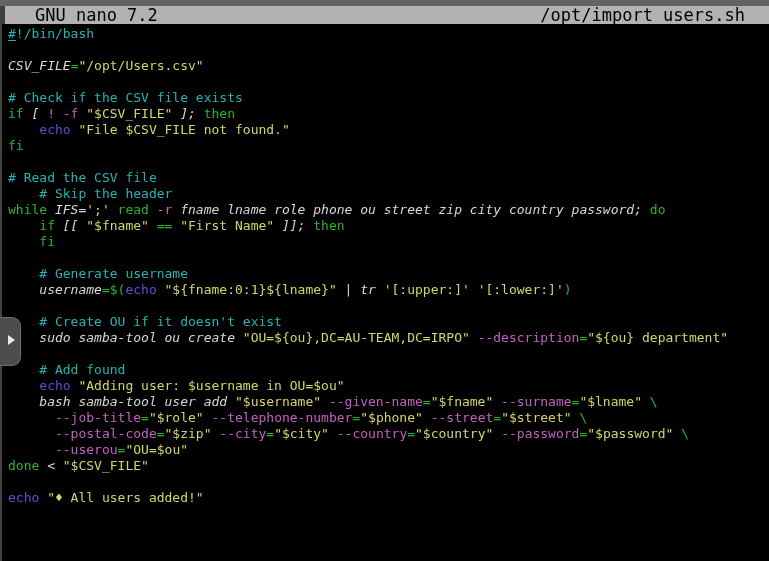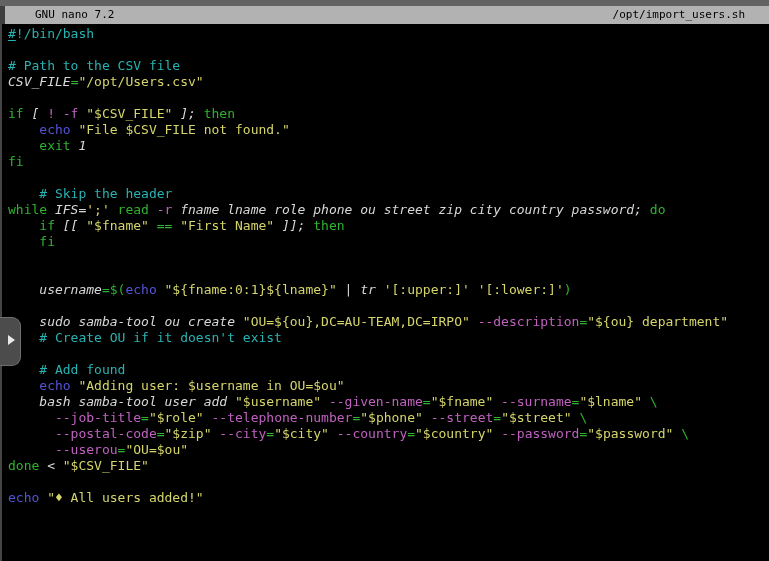--- a/index.html
+++ b/index.html
@@ -4,21 +4,21 @@
 <style>
   html,body{margin:0;padding:0;background:#000;}
   body{
     width:769px;height:561px;overflow:hidden;position:relative;
     font-family:"DejaVu Sans Mono","Liberation Mono",monospace;
   }
   .top-strip{height:6px;width:769px;background:#636363;}
   .titlebar-row{height:18px;width:769px;background:#3f3f3f;display:flex;}
   .titlebar{
     flex:1;margin-left:5px;background:#b2b2b2;color:#000;
-    font-size:11px;line-height:18px;display:flex;justify-content:space-between;
+    font-size:17px;line-height:18px;display:flex;justify-content:space-between;
     white-space:pre;
   }
   .app-title{padding-left:30px;}
   .file-path{padding-right:24px;}
   .left-border{position:absolute;left:0;top:24px;width:2px;height:537px;background:#454545;}
   .editor{
     position:absolute;left:0;top:24px;width:682px;height:537px;
     padding:2px 0 0 8px;box-sizing:border-box;
     font-size:13px;line-height:16px;color:var(--plain);
   }
@@ -51,38 +51,38 @@
     <span class="app-title">GNU nano 7.2</span>
     <span class="file-path">/opt/import_users.sh</span>
   </div>
 </div>
 
 <div class="left-border"></div>
 
 <div class="editor">
     <div class="line"><span class="c cursor">#</span><span class="c">!/bin/bash</span></div>
     <div class="line">&nbsp;</div>
-    <div class="line"><span class="c"># Path to the CSV file</span></div>
     <div class="line"><span class="p">CSV_FILE</span><span class="k">=</span><span class="s">"/opt/Users.csv"</span></div>
     <div class="line">&nbsp;</div>
+    <div class="line"><span class="c"># Check if the CSV file exists</span></div>
     <div class="line"><span class="k">if</span><span class="p"> [ </span><span class="f">!</span><span class="p"> </span><span class="f">-f</span><span class="p"> </span><span class="s">"$CSV_FILE"</span><span class="p"> ]; </span><span class="k">then</span></div>
     <div class="line"><span class="p">    </span><span class="b">echo</span><span class="p"> </span><span class="s">"File $CSV_FILE not found."</span></div>
-    <div class="line"><span class="p">    </span><span class="k">exit</span><span class="p"> 1</span></div>
     <div class="line"><span class="k">fi</span></div>
     <div class="line">&nbsp;</div>
+    <div class="line"><span class="c"># Read the CSV file</span></div>
     <div class="line"><span class="p">    </span><span class="c"># Skip the header</span></div>
     <div class="line"><span class="k">while</span><span class="p"> IFS=</span><span class="s">';'</span><span class="p"> </span><span class="k">read</span><span class="p"> </span><span class="f">-r</span><span class="p"> fname lname role phone ou street zip city country password; </span><span class="k">do</span></div>
     <div class="line"><span class="p">    </span><span class="k">if</span><span class="p"> [[ </span><span class="s">"$fname"</span><span class="p"> </span><span class="k">==</span><span class="p"> </span><span class="s">"First Name"</span><span class="p"> ]]; </span><span class="k">then</span></div>
     <div class="line"><span class="p">    </span><span class="k">fi</span></div>
     <div class="line">&nbsp;</div>
-    <div class="line"><span class="p">    </span></div>
+    <div class="line"><span class="p">    </span><span class="c"># Generate username</span></div>
     <div class="line"><span class="p">    username</span><span class="k">=</span><span class="k">$(</span><span class="b">echo</span><span class="p"> </span><span class="s">"${fname:0:1}${lname}"</span><span class="p"> | tr </span><span class="s">'[:upper:]'</span><span class="p"> </span><span class="s">'[:lower:]'</span><span class="k">)</span></div>
     <div class="line">&nbsp;</div>
+    <div class="line"><span class="p">    </span><span class="c"># Create OU if it doesn't exist</span></div>
     <div class="line"><span class="p">    sudo samba-tool ou create </span><span class="s">"OU=${ou},DC=AU-TEAM,DC=IRPO"</span><span class="p"> </span><span class="f">--description</span><span class="k">=</span><span class="s">"${ou} department"</span></div>
-    <div class="line"><span class="p">    </span><span class="c"># Create OU if it doesn't exist</span></div>
     <div class="line">&nbsp;</div>
     <div class="line"><span class="p">    </span><span class="c"># Add found</span></div>
     <div class="line"><span class="p">    </span><span class="b">echo</span><span class="p"> </span><span class="s">"Adding user: $username in OU=$ou"</span></div>
     <div class="line"><span class="p">    bash samba-tool user add </span><span class="s">"$username"</span><span class="p"> </span><span class="f">--given-name</span><span class="k">=</span><span class="s">"$fname"</span><span class="p"> </span><span class="f">--surname</span><span class="k">=</span><span class="s">"$lname"</span><span class="p"> </span><span class="k">\</span></div>
     <div class="line"><span class="p">      </span><span class="f">--job-title</span><span class="k">=</span><span class="s">"$role"</span><span class="p"> </span><span class="f">--telephone-number</span><span class="k">=</span><span class="s">"$phone"</span><span class="p"> </span><span class="f">--street</span><span class="k">=</span><span class="s">"$street"</span><span class="p"> </span><span class="k">\</span></div>
     <div class="line"><span class="p">      </span><span class="f">--postal-code</span><span class="k">=</span><span class="s">"$zip"</span><span class="p"> </span><span class="f">--city</span><span class="k">=</span><span class="s">"$city"</span><span class="p"> </span><span class="f">--country</span><span class="k">=</span><span class="s">"$country"</span><span class="p"> </span><span class="f">--password</span><span class="k">=</span><span class="s">"$password"</span><span class="p"> </span><span class="k">\</span></div>
     <div class="line"><span class="p">      </span><span class="f">--userou</span><span class="k">=</span><span class="s">"OU=$ou"</span></div>
     <div class="line"><span class="k">done</span><span class="p"> &lt; </span><span class="s">"$CSV_FILE"</span></div>
     <div class="line">&nbsp;</div>
     <div class="line"><span class="b">echo</span><span class="p"> </span><span class="s">"♦ All users added!"</span></div>

